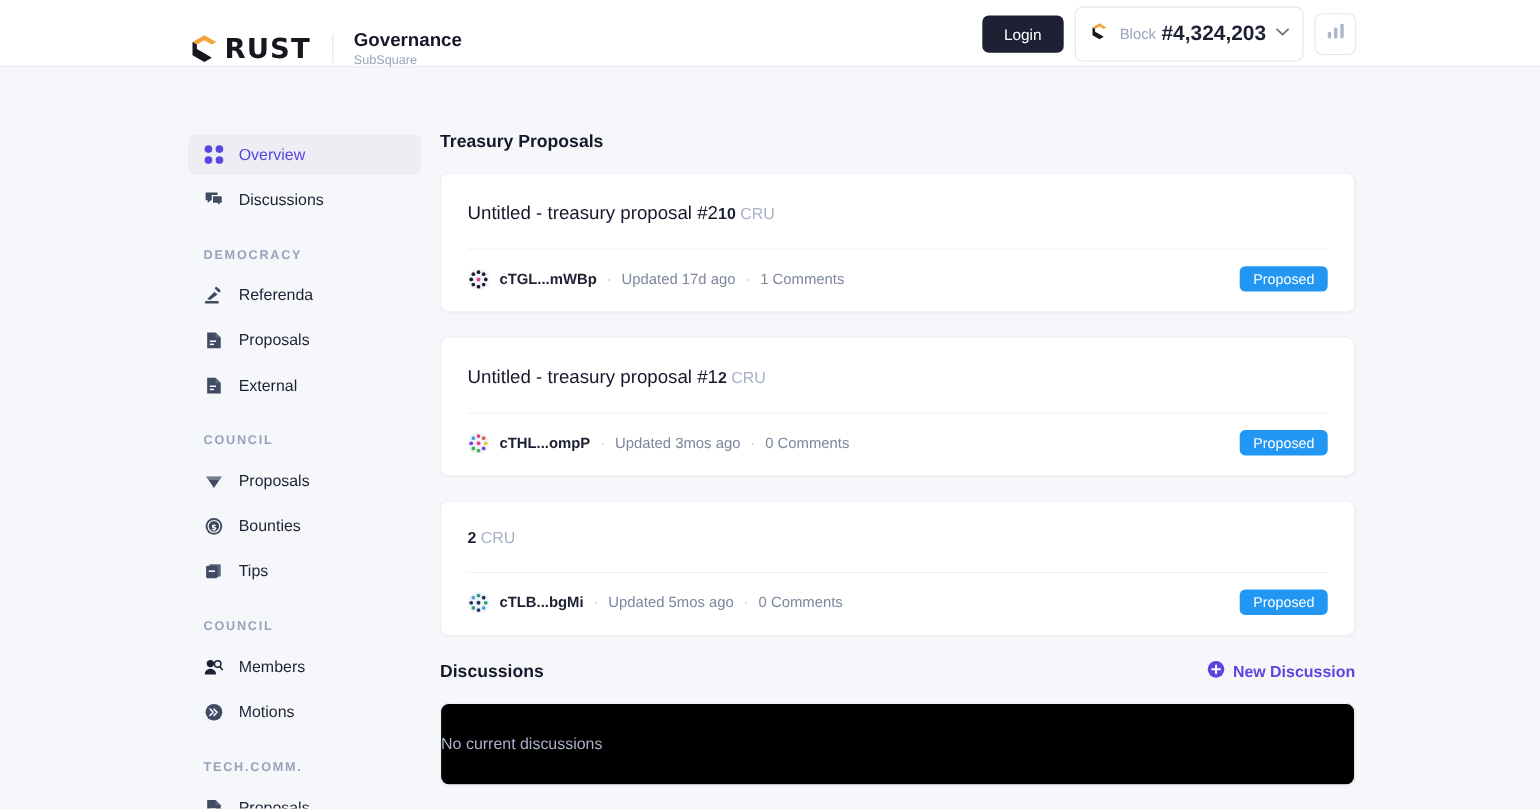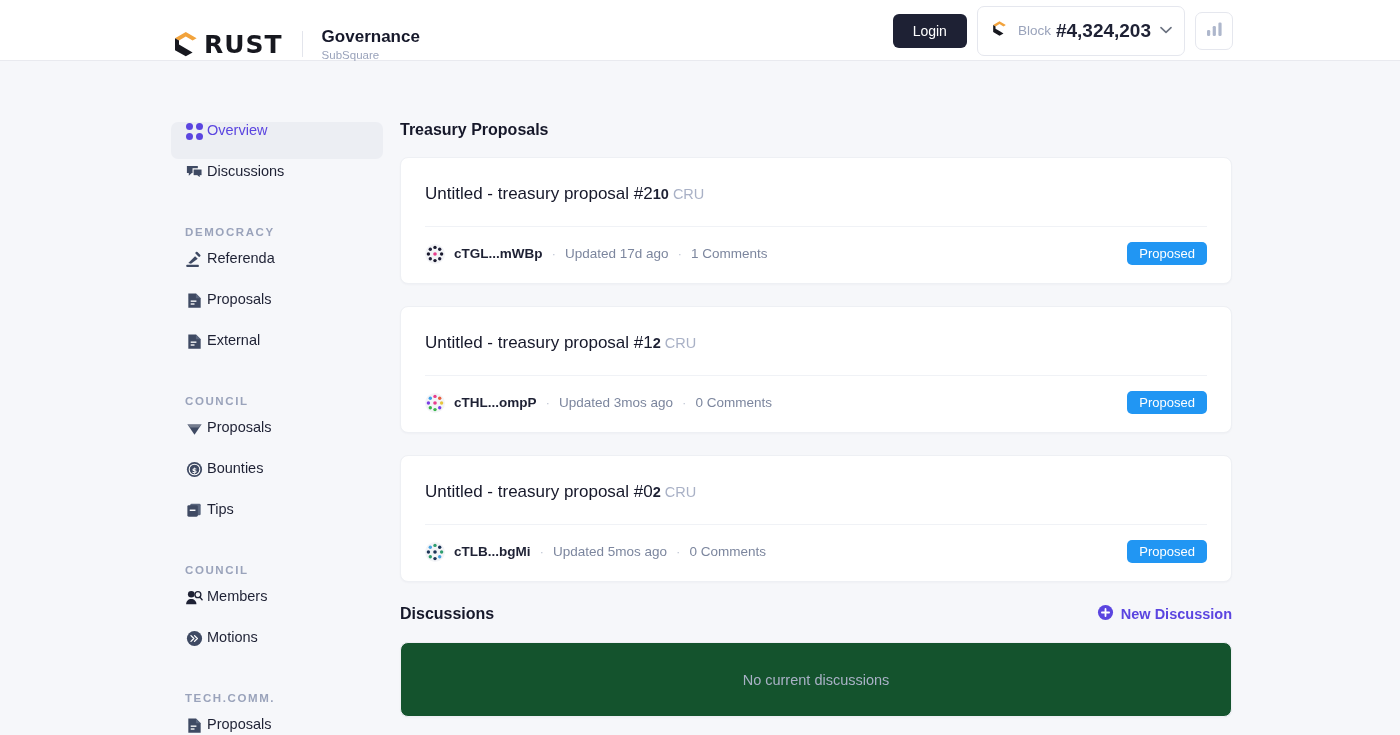--- a/index.html
+++ b/index.html
@@ -60,21 +60,21 @@
     cursor: pointer;
   }
 
   
   .page { display: flex; width: 100%; }
   .sidebar { width: 212px; margin-left: 171px; padding-top: 61px; flex-shrink: 0; }
   .content { width: 832px; margin-left: 17px; padding-top: 60px; }
 
   
   .nav-item {
-    display: flex; gap: 3px;
+    display: flex; align-items: center; gap: 13px;
     height: 37px; padding: 0 0 0 14px; border-radius: 7px;
     cursor: pointer; font-size: 14.5px; color: #1e2134;
     margin-bottom: 4px;
   }
   .nav-item.active { background: #eceef3; color: #5b45e0; font-weight: 500; }
   .nav-ico { width: 19px; height: 19px; display: flex; align-items: center; justify-content: center; flex-shrink: 0; }
   .nav-group {
     font-size: 11.5px; font-weight: 700; letter-spacing: 1.6px;
     color: #9aa3bb; padding: 0 0 0 14px;
     margin-top: 26px; margin-bottom: 12px;
@@ -114,23 +114,23 @@
   .badge {
     background: #2196f3; color: #fff; font-size: 13px;
     border-radius: 5px; padding: 5px 12px; line-height: 1;
     display: inline-block;
   }
   .new-disc {
     display: flex; align-items: center; gap: 7px;
     color: #5b45e0; font-size: 14.5px; font-weight: 700; cursor: pointer;
   }
   .empty-card {
-    background: #14532d; border: 1px solid #eef0f4; border-radius: 8px;
+    background: #000000; border: 1px solid #eef0f4; border-radius: 8px;
     box-shadow: 0 1px 2px rgba(20,25,50,0.03);
-    height: 75px; display: flex; align-items: center; justify-content: center;
+    height: 75px; display: flex; align-items: center; justify-content: flex-start;
     color: #a9b1c6; font-size: 14.5px;
   }
 </style>
 </head>
 <body>
 
 <div class="header">
   <div class="brand">
     <span class="logo-mark">
       <svg width="30" height="30" viewBox="0 0 30 30">
@@ -371,21 +371,20 @@
           <span>Updated 3mos ago</span>
           <span class="dot-sep">·</span>
           <span>0 Comments</span>
         </div>
         <span class="badge">Proposed</span>
       </div>
     </div>
 
     <div class="card">
       <div class="card-top">
-        <div class="card-title">Untitled - treasury proposal #0</div>
         <div class="card-value">
           <b>2</b><span>CRU</span>
         </div>
       </div>
       <div class="card-bot">
         <div class="meta">
           <span class="avatar">
             <svg width="20" height="20" viewBox="0 0 20 20">
               <circle cx="10" cy="10" r="10" fill="#f3f4f7"></circle>
               <circle cx="10" cy="3.4" r="1.7" fill="#2f9e6e"></circle>

